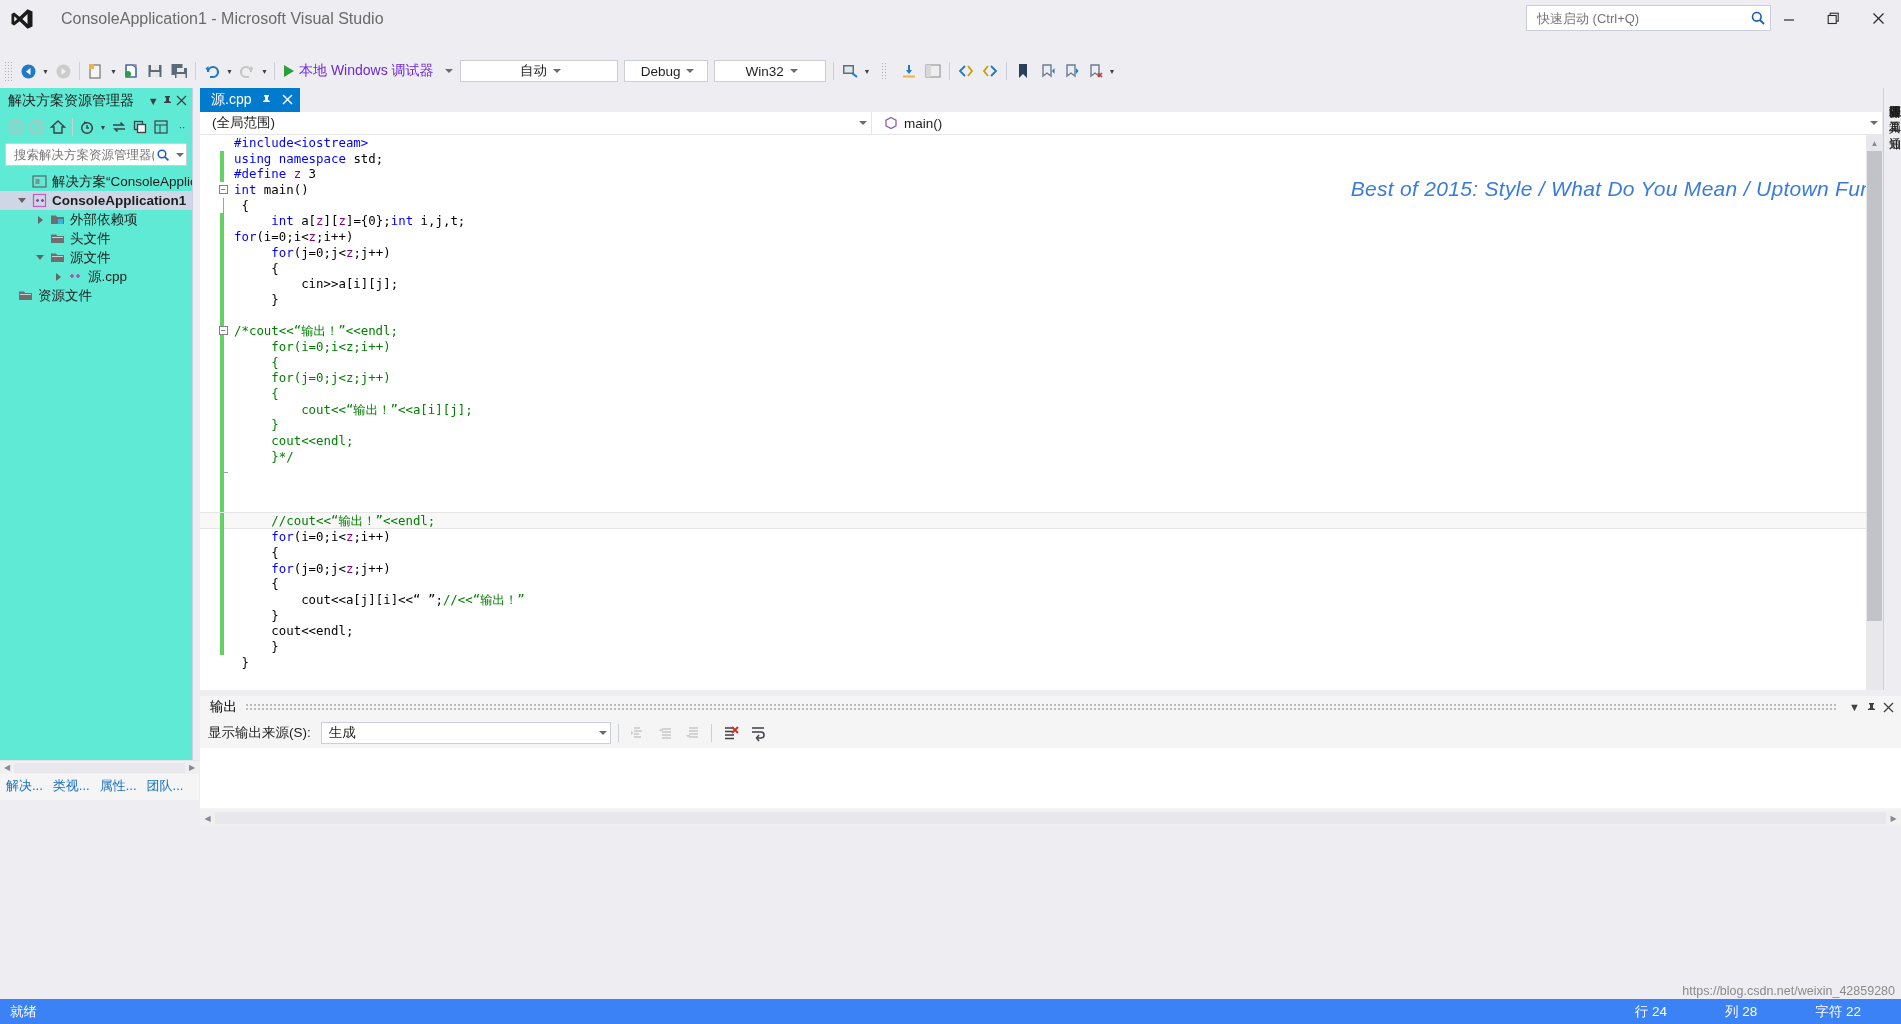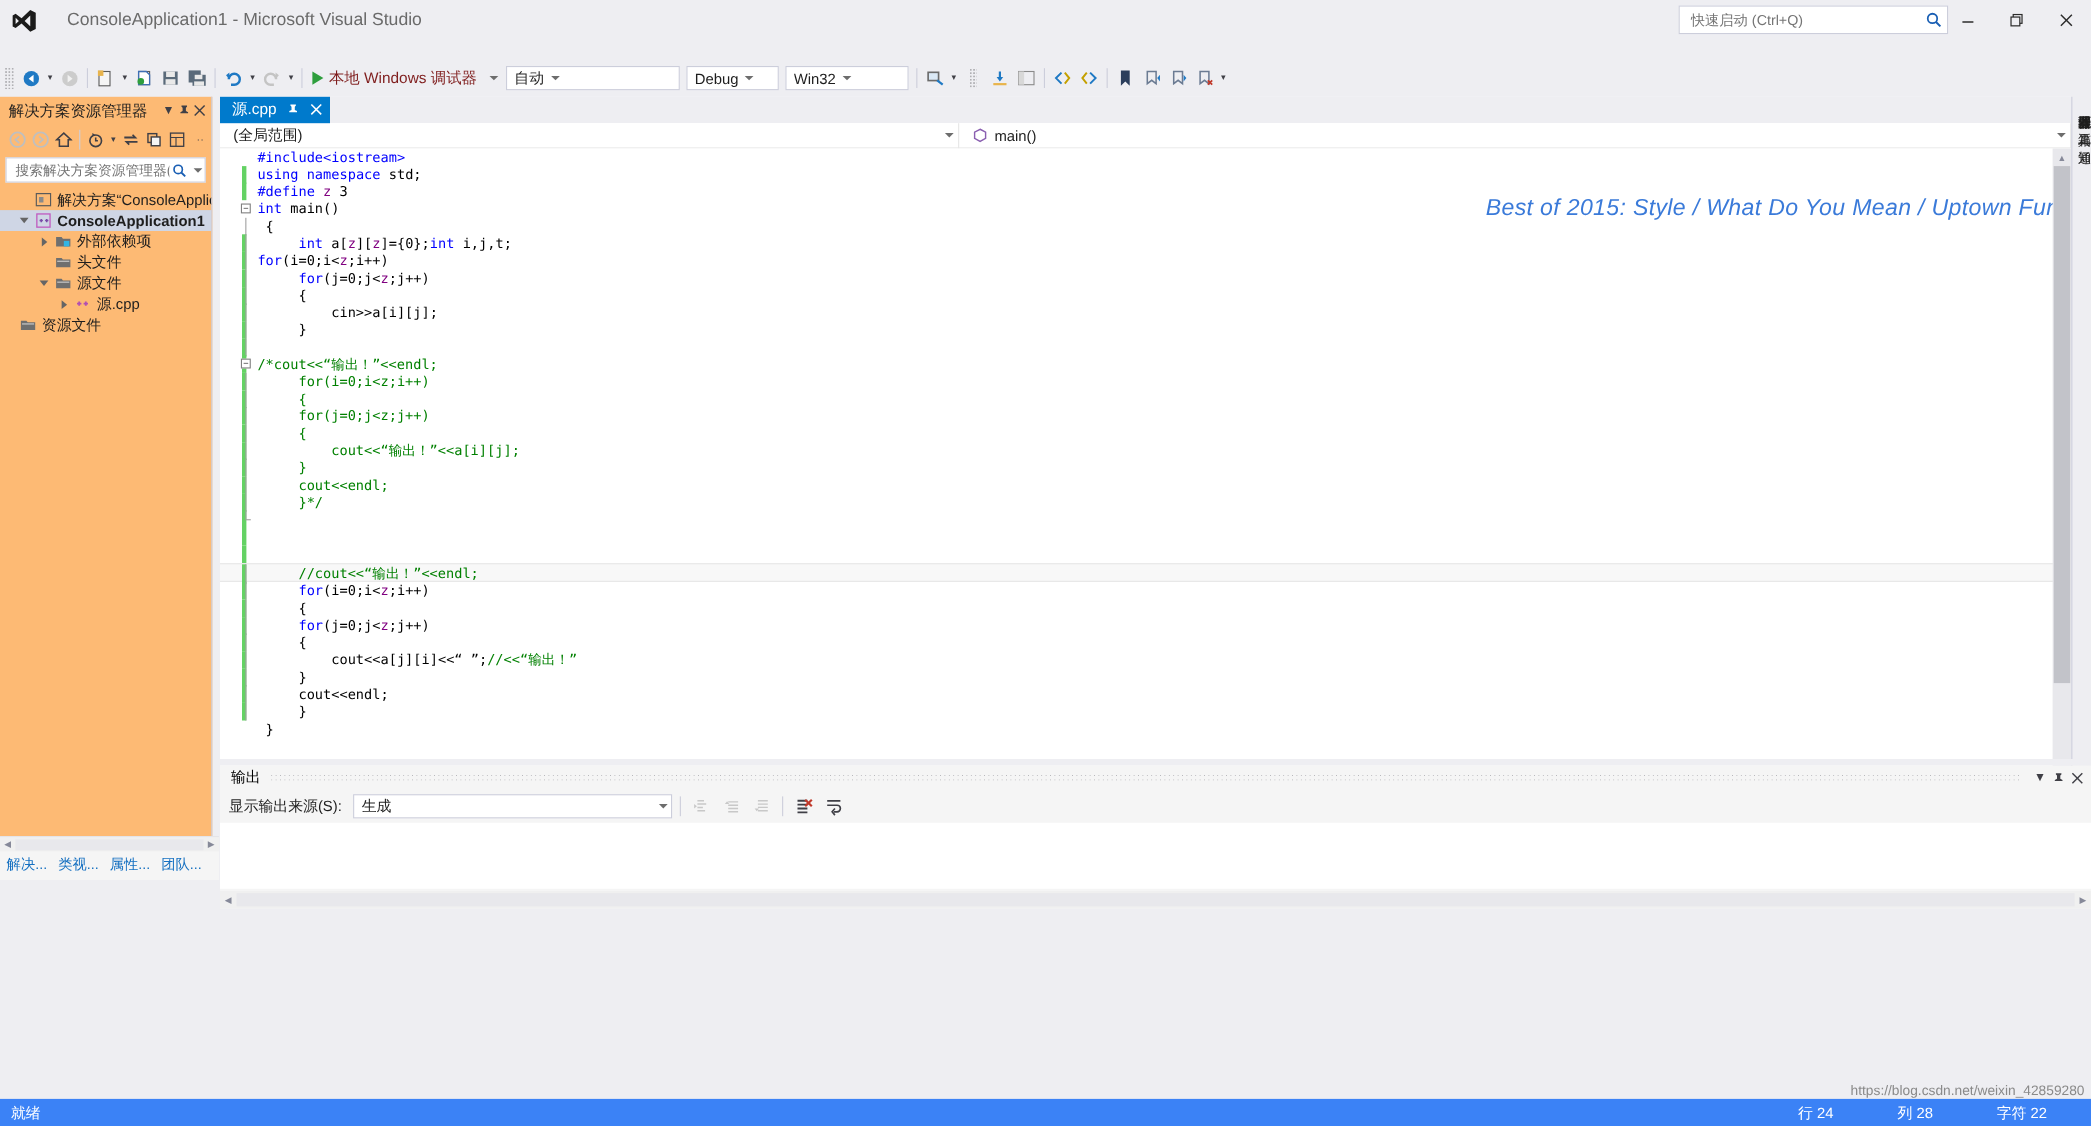--- a/index.html
+++ b/index.html
@@ -67,34 +67,34 @@
   }
   .tb-grip { width: 9px; height: 20px; margin-right: 3px;
     background-image: radial-gradient(circle, #b0b0b4 1px, transparent 1px);
     background-size: 3px 3px; }
   .tb-btn { width: 24px; height: 24px; display:flex; align-items:center; justify-content:center; }
   .tb-arrow { width: 11px; height: 24px; display:flex;align-items:center;justify-content:center;
     font-size: 7px; color: #3f3f46; }
   .tb-sep { width: 1px; height: 18px; background: #cccedb; margin: 0 4px; }
   .run-btn { display:flex; align-items:center; gap:5px; padding: 2px 4px 2px 5px; }
   .run-tri { width:0;height:0;border-left:10px solid #2e9e3d;border-top:6px solid transparent;border-bottom:6px solid transparent; }
-  .run-label { font-size: 14px; color:#7f1d1d; white-space:nowrap; }
+  .run-label { font-size: 14px; color:#6d28d9; white-space:nowrap; }
   .combo {
     height: 22px; background:#fff; border:1px solid #cccedb;
-    display:flex;align-items:center;justify-content:flex-start;
+    display:flex;align-items:center;justify-content:center;
     padding: 0 3px 0 7px; font-size: 13.5px; color:#1e1e1e; margin: 0 3px;
   }
   .combo .cv { white-space:nowrap; overflow:hidden; }
   .caret { width:0;height:0;border-left:4px solid transparent;border-right:4px solid transparent;
     border-top:4px solid #6d6d6d; margin-left:6px; flex:none; }
 
   
   .solexp {
     position: absolute; left: 0; top: 88px; width: 193px; height: 712px;
-    background: #fdba74; border-right: 1px solid #cccedb;
+    background: #5eead4; border-right: 1px solid #cccedb;
   }
   .panel-head {
     height: 25px; display:flex; align-items:center; padding: 0 3px 0 8px;
     font-size: 14px; color: #1e1e1e;
   }
   .panel-head .ptitle { white-space:nowrap; }
   .ph-dots { flex:1; height: 7px; margin: 0 6px;
     background-image: radial-gradient(circle, #b8b8bc 0.7px, transparent 0.8px);
     background-size: 4px 4px; background-position: 0 3px; }
   .ph-ico { width: 17px; height: 20px; display:flex;align-items:center;justify-content:center;

